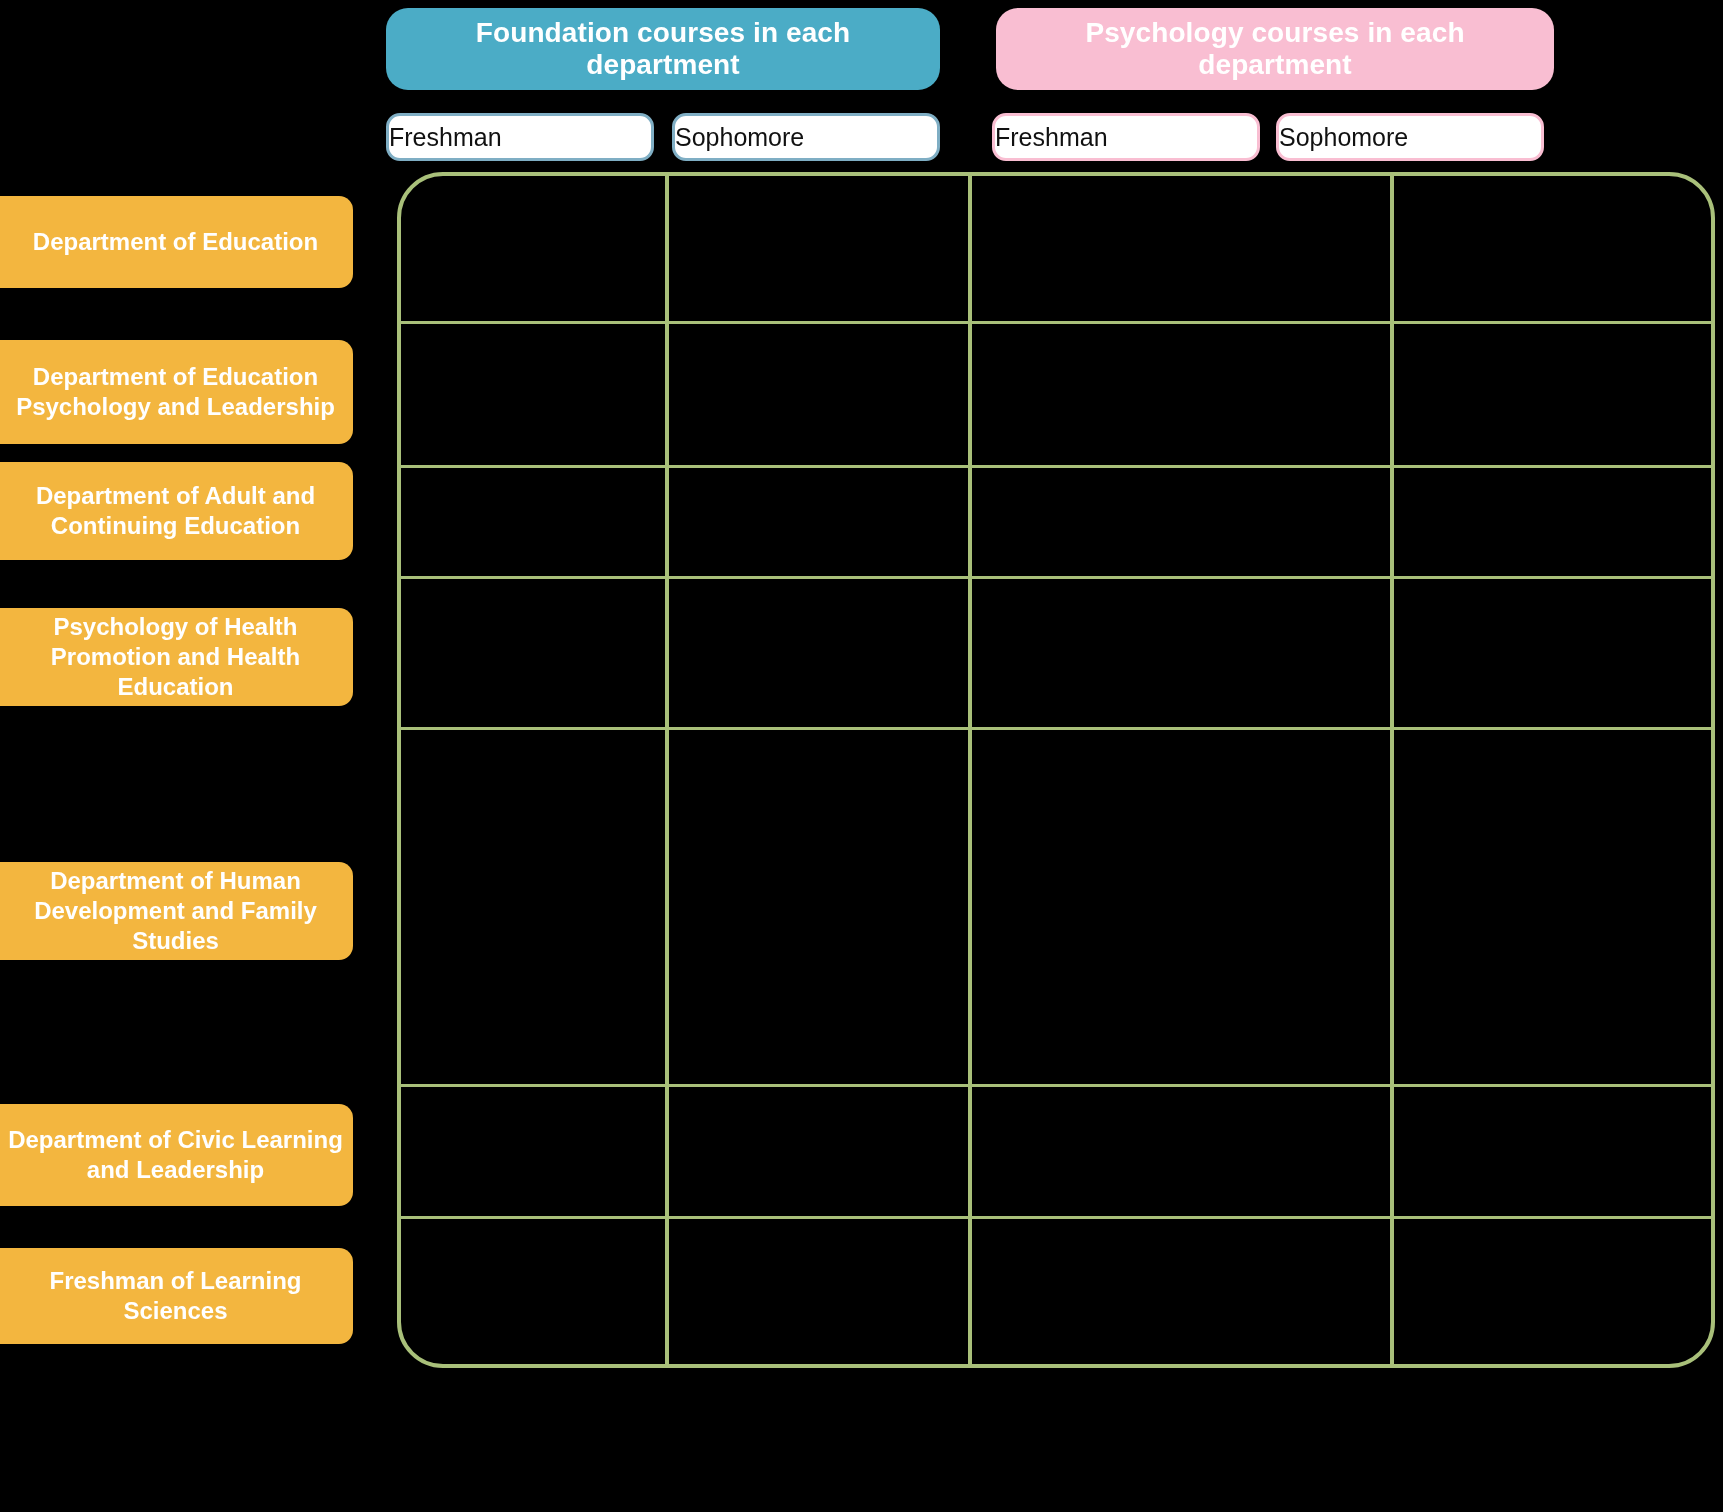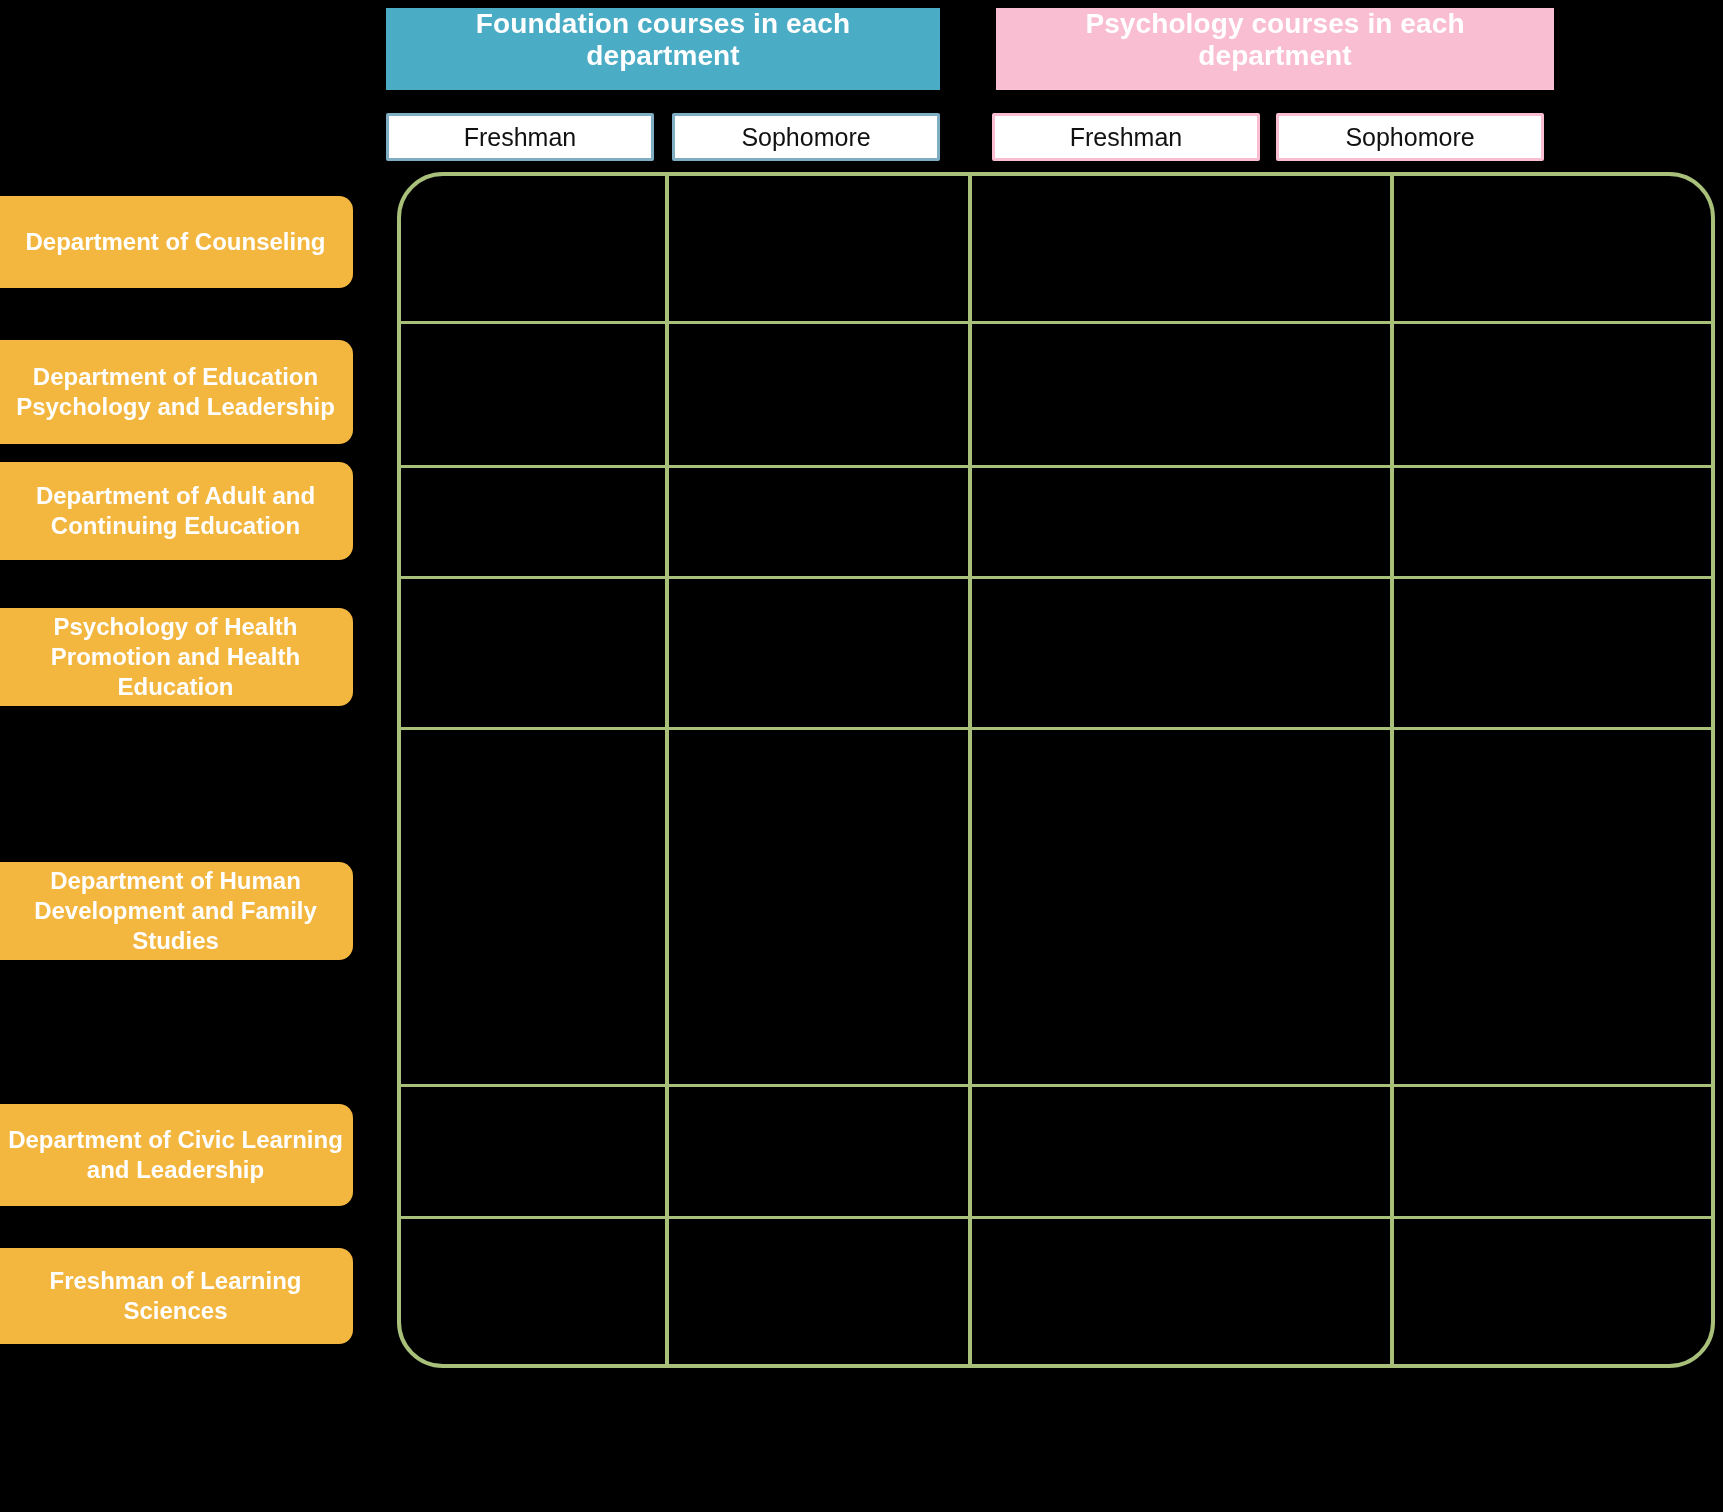--- a/index.html
+++ b/index.html
@@ -11,23 +11,23 @@
     width: 1723px;
     height: 1512px;
     position: relative;
     overflow: hidden;
     font-family: "Liberation Sans", sans-serif;
   }
 
   
   .cat-header {
     position: absolute;
-    border-radius: 0;
+    border-radius: 22px;
     display: flex;
-    align-items: flex-start;
+    align-items: center;
     justify-content: center;
     color: #ffffff;
     font-size: 28px;
     font-weight: 600;
     letter-spacing: 0.1px;
     text-align: center;
     box-sizing: border-box;
     padding: 0 10px;
   }
   .cat-foundation {
@@ -44,24 +44,23 @@
     height: 82px;
     background: #F9BED2;
   }
 
   
   .year-header {
     position: absolute;
     top: 113px;
     height: 48px;
     background: #FFFFFF;
-    border-radius: 2px;
+    border-radius: 14px;
     display: flex;
     align-items: center;
-    justify-content: center;
     color: #111111;
     font-size: 25px;
     font-weight: 400;
     box-sizing: border-box;
   }
   .year-header.blue-edge { border: 3px solid #7FAEC4; }
   .year-header.pink-edge { border: 3px solid #F9BED2; }
 
   .yh-1 { left: 386px;  width: 268px; }
   .yh-2 { left: 672px;  width: 268px; }
@@ -135,21 +134,21 @@
   <span>Sophomore</span>
 </div>
 <div class="year-header pink-edge yh-3">
   <span>Freshman</span>
 </div>
 <div class="year-header pink-edge yh-4">
   <span>Sophomore</span>
 </div>
 
 <div class="dept-pill" style="top:196px; height:92px;">
-  <span>Department of Counseling</span>
+  <span>Department of Education</span>
 </div>
 
 <div class="dept-pill" style="top:340px; height:104px;">
   <span>Department of Education Psychology and Leadership</span>
 </div>
 
 <div class="dept-pill" style="top:462px; height:98px;">
   <span>Department of Adult and Continuing Education</span>
 </div>
 

